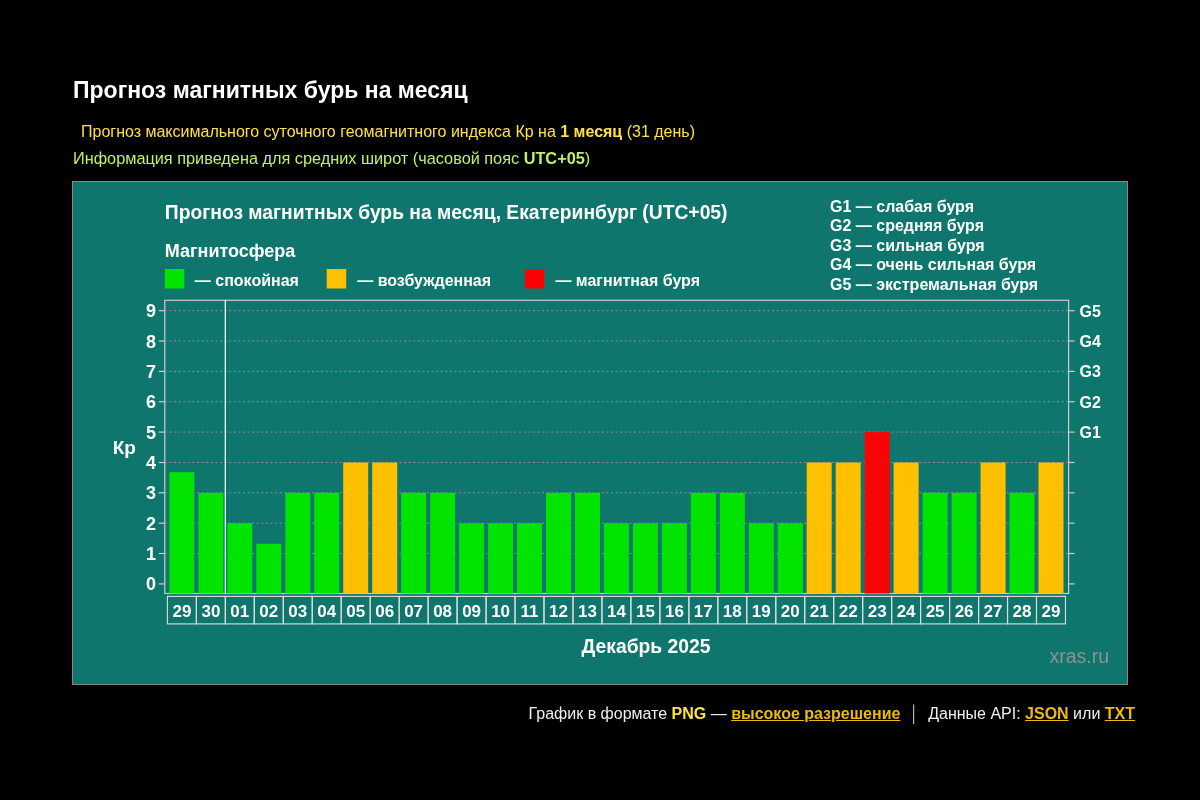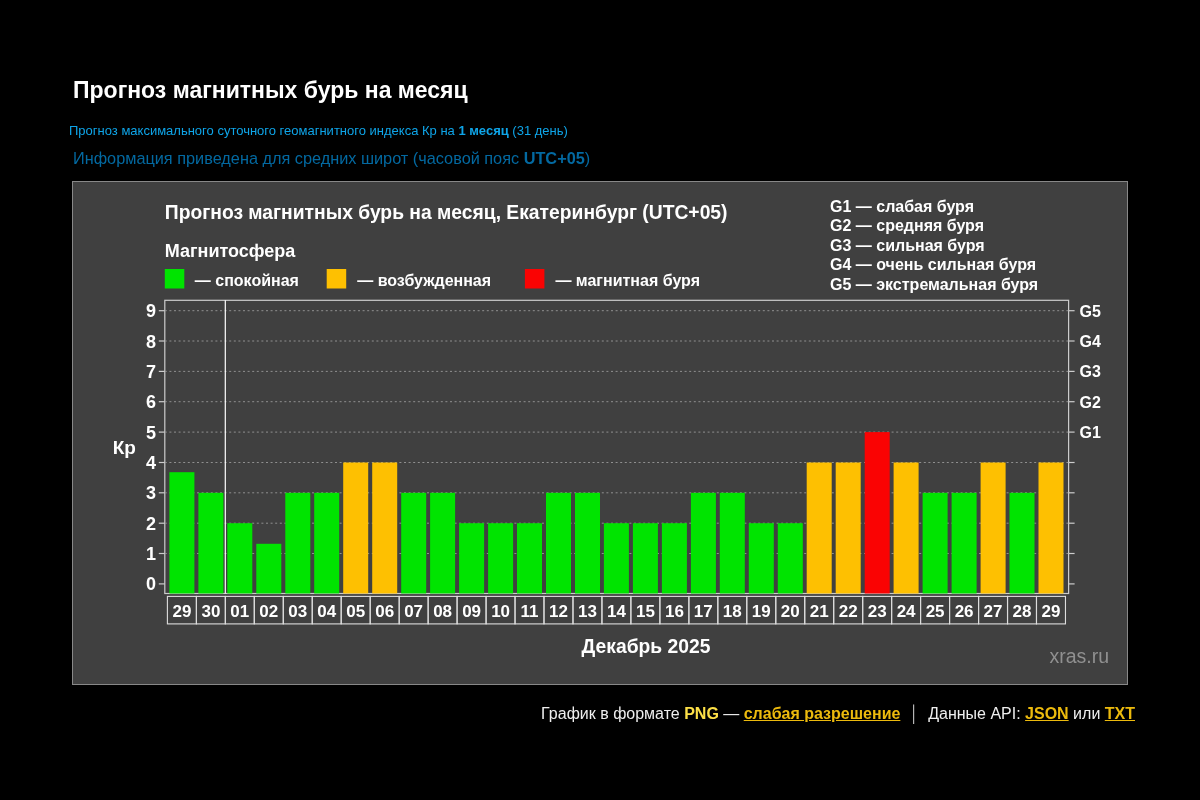--- a/index.html
+++ b/index.html
@@ -1,23 +1,23 @@
 <!DOCTYPE html>
 <html lang="ru"><head><meta charset="utf-8">
 <style>
 html,body{margin:0;padding:0;background:#000;width:1200px;height:800px;overflow:hidden}
 body{font-family:"Liberation Sans",sans-serif;color:#fff;position:relative}
 .abs{position:absolute}
 a{color:#ecba0d;text-decoration:underline;font-weight:bold}
 </style></head>
 <body>
 <div class="abs" style="left:73px;top:77px;font-size:23px;font-weight:bold">Прогноз магнитных бурь на месяц</div>
-<div class="abs" style="left:69px;top:123px;font-size:13px;color:#0ea5e9">Прогноз максимального суточного геомагнитного индекса Кр на <b>1 месяц</b> (31 день)</div>
-<div class="abs" style="left:73px;top:148.6px;font-size:16.3px;color:#0369a1">Информация приведена для средних широт (часовой пояс <b>UTC+05</b>)</div>
-<div class="abs" style="left:72px;top:181px;width:1054px;height:502px;border:1px solid #888;background:#404040">
+<div class="abs" style="left:81px;top:123px;font-size:16px;color:#fde047">Прогноз максимального суточного геомагнитного индекса Кр на <b>1 месяц</b> (31 день)</div>
+<div class="abs" style="left:73px;top:148.6px;font-size:16.3px;color:#bef264">Информация приведена для средних широт (часовой пояс <b>UTC+05</b>)</div>
+<div class="abs" style="left:72px;top:181px;width:1054px;height:502px;border:1px solid #888;background:#0f766e">
 <svg width="1054" height="502" viewBox="0 0 1054 502" style="position:absolute;left:0;top:0">
 <style>text{font-family:"Liberation Sans",sans-serif;font-weight:bold;fill:#fff}</style>
 <text x="91.8" y="37.2" font-size="19.3">Прогноз магнитных бурь на месяц, Екатеринбург (UTC+05)</text>
 <text x="91.8" y="74.8" font-size="18">Магнитосфера</text>
 <rect x="91.8" y="87" width="19.5" height="19.5" fill="#00e400"></rect>
 <text x="121.8" y="104.2" font-size="16">— спокойная</text>
 <rect x="253.7" y="87" width="19.5" height="19.5" fill="#fec001"></rect>
 <text x="284.2" y="104.2" font-size="16">— возбужденная</text>
 <rect x="451.9" y="87" width="19.5" height="19.5" fill="#fa0303"></rect>
 <text x="482.4" y="104.2" font-size="16">— магнитная буря</text>
@@ -163,12 +163,12 @@
 <rect x="905.6" y="414.4" width="28.97" height="27.5" fill="none" stroke="#ddd" stroke-width="1.1"></rect>
 <text x="920.0" y="434.9" font-size="17" text-anchor="middle">27</text>
 <rect x="934.5" y="414.4" width="28.97" height="27.5" fill="none" stroke="#ddd" stroke-width="1.1"></rect>
 <text x="949.0" y="434.9" font-size="17" text-anchor="middle">28</text>
 <rect x="963.5" y="414.4" width="28.97" height="27.5" fill="none" stroke="#ddd" stroke-width="1.1"></rect>
 <text x="978.0" y="434.9" font-size="17" text-anchor="middle">29</text>
 <text x="573" y="471.3" font-size="19.3" text-anchor="middle">Декабрь 2025</text>
 <text x="1036" y="481.3" font-size="19.5" text-anchor="end" style="font-weight:normal;fill:#909090">xras.ru</text>
 </svg>
 </div>
-<div class="abs" style="top:704.5px;right:65px;font-size:16px;color:#eee">График в формате <b style="color:#fde047">PNG</b> — <a href="#">слабая разрешение</a> &nbsp;<span style="color:#bbb">│</span>&nbsp; Данные API: <a href="#">JSON</a> или <a href="#">TXT</a></div>
+<div class="abs" style="top:704.5px;right:65px;font-size:16px;color:#eee">График в формате <b style="color:#fde047">PNG</b> — <a href="#">высокое разрешение</a> &nbsp;<span style="color:#bbb">│</span>&nbsp; Данные API: <a href="#">JSON</a> или <a href="#">TXT</a></div>
 </body></html>

